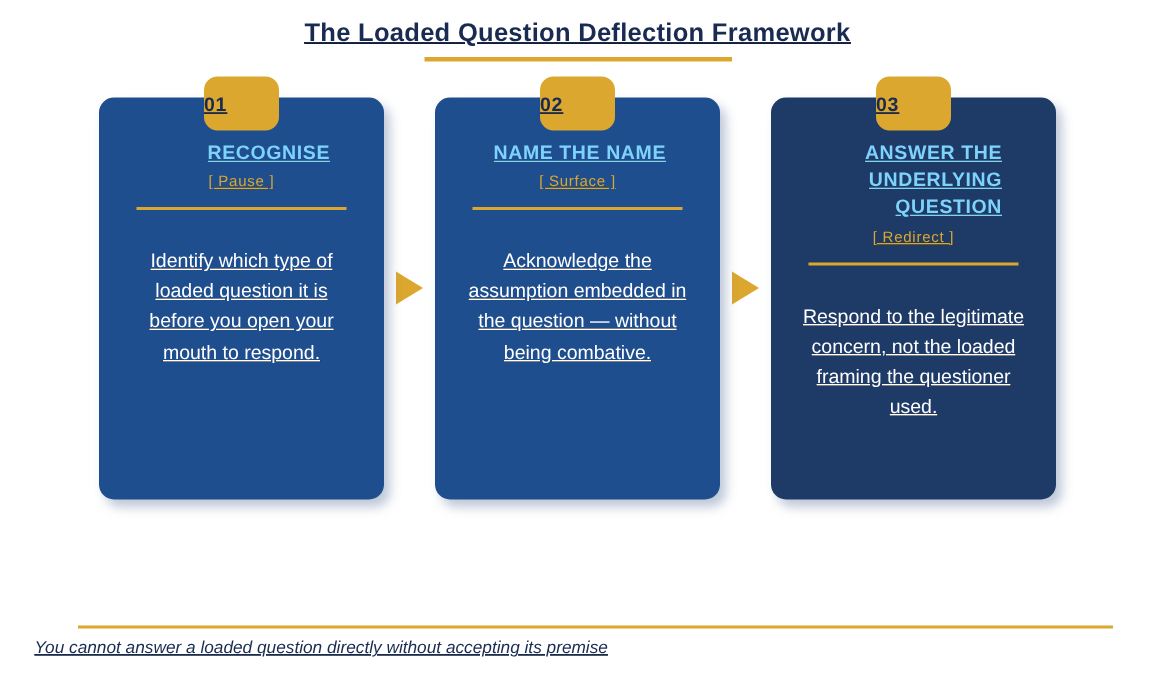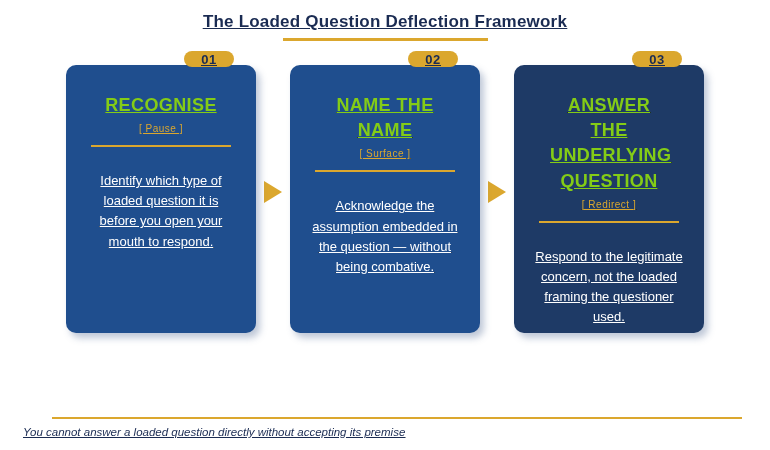--- a/index.html
+++ b/index.html
@@ -39,31 +39,31 @@
     margin-top:14px;
     border-radius:10px;
     padding:28px 16px 16px;
     text-align:center;
     box-shadow:4px 5px 7px rgba(70,95,140,0.35);
   }
   .card--blue{background:var(--cardBlue);}
   .card--navy{background:var(--cardNavy);}
   .badge{
     position:absolute;top:-14px;left:50%;transform:translateX(-50%);
-    width:50px;height:16px;border-radius:9px;
+    width:50px;height:36px;border-radius:9px;
     background:var(--gold);
-    display:flex;align-items:center;justify-content:center;margin-left:48px;
+    display:flex;align-items:center;
   }
   .badge span{
     color:var(--navyText);font-size:13px;font-weight:bold;letter-spacing:0.5px;
   }
   .card-heading{
-    color:#84cc16;font-size:18px;font-weight:bold;
+    color:#7dd3fc;font-size:13px;font-weight:bold;
     letter-spacing:0.4px;line-height:1.4;
-    max-width:118px;margin:0 auto;
+    max-width:118px;margin:0 auto;text-align:right;
   }
   .card-tag{
     color:var(--gold);font-size:10px;letter-spacing:0.5px;
     margin-top:5px;
   }
   .card-divider{
     width:140px;height:2px;background:var(--gold);
     margin:11px auto 0;
   }
   .card-body{

